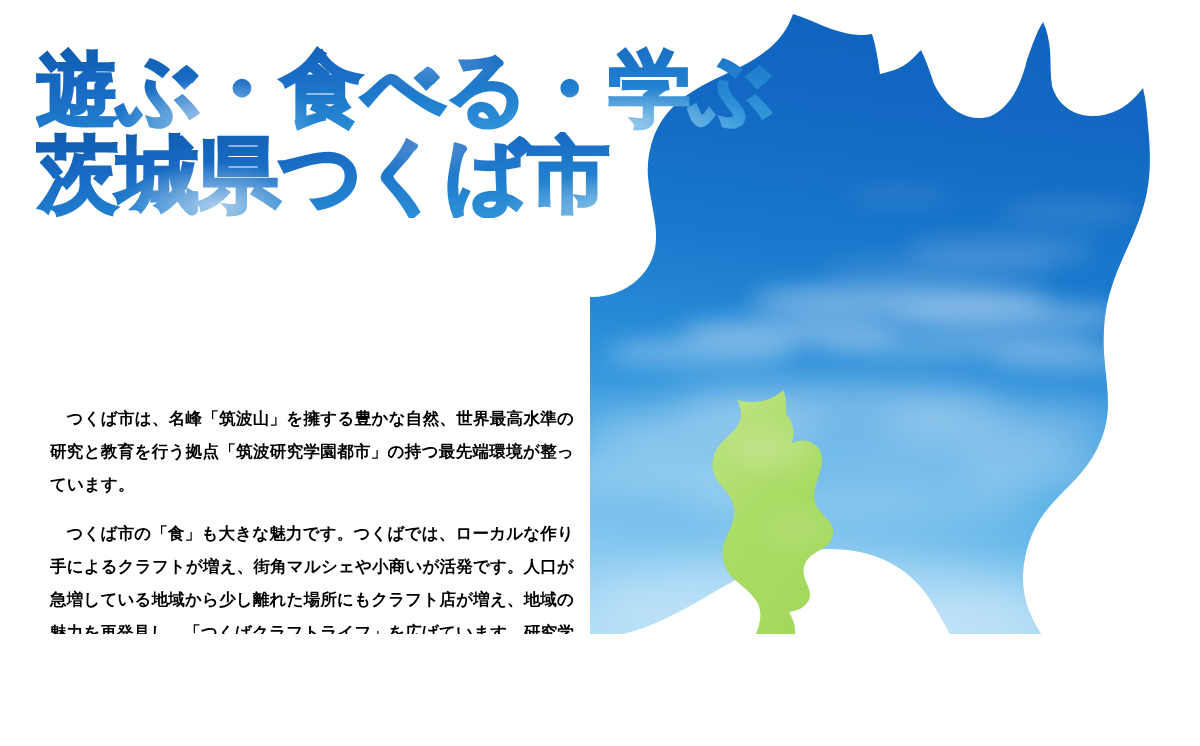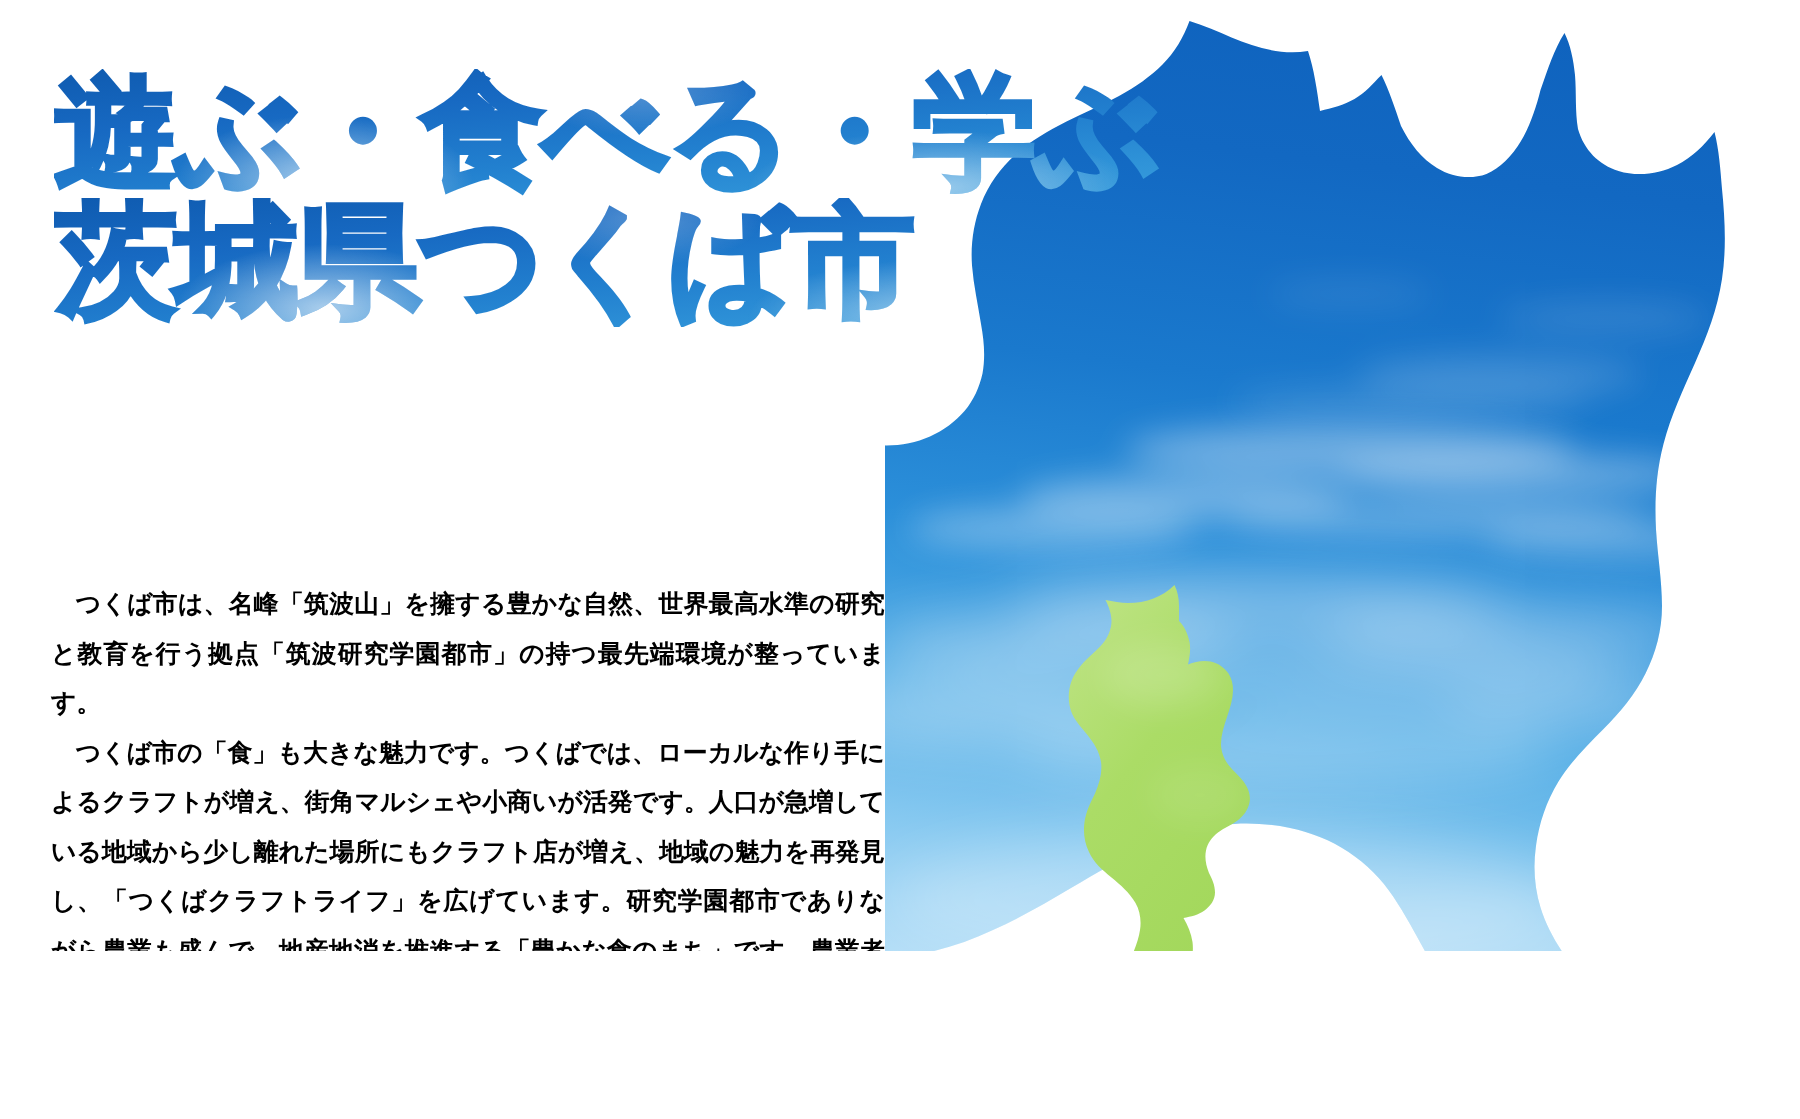--- a/index.html
+++ b/index.html
@@ -51,21 +51,21 @@
   }
 
   
   #body-copy{
     position:absolute;left:34px;top:386px;
     width:556px;
     z-index:5;
     color:#000000;
   }
   #body-copy p{
-    margin:0;
+    margin:16px;
     font-family:"DejaVu Sans","Liberation Sans",sans-serif;
     font-weight:700;
     font-size:16.5px;
     line-height:33px;
     letter-spacing:.1px;
     text-align:justify;
     text-justify:inter-character;
     text-indent:1em;
     color:#000;
   }

